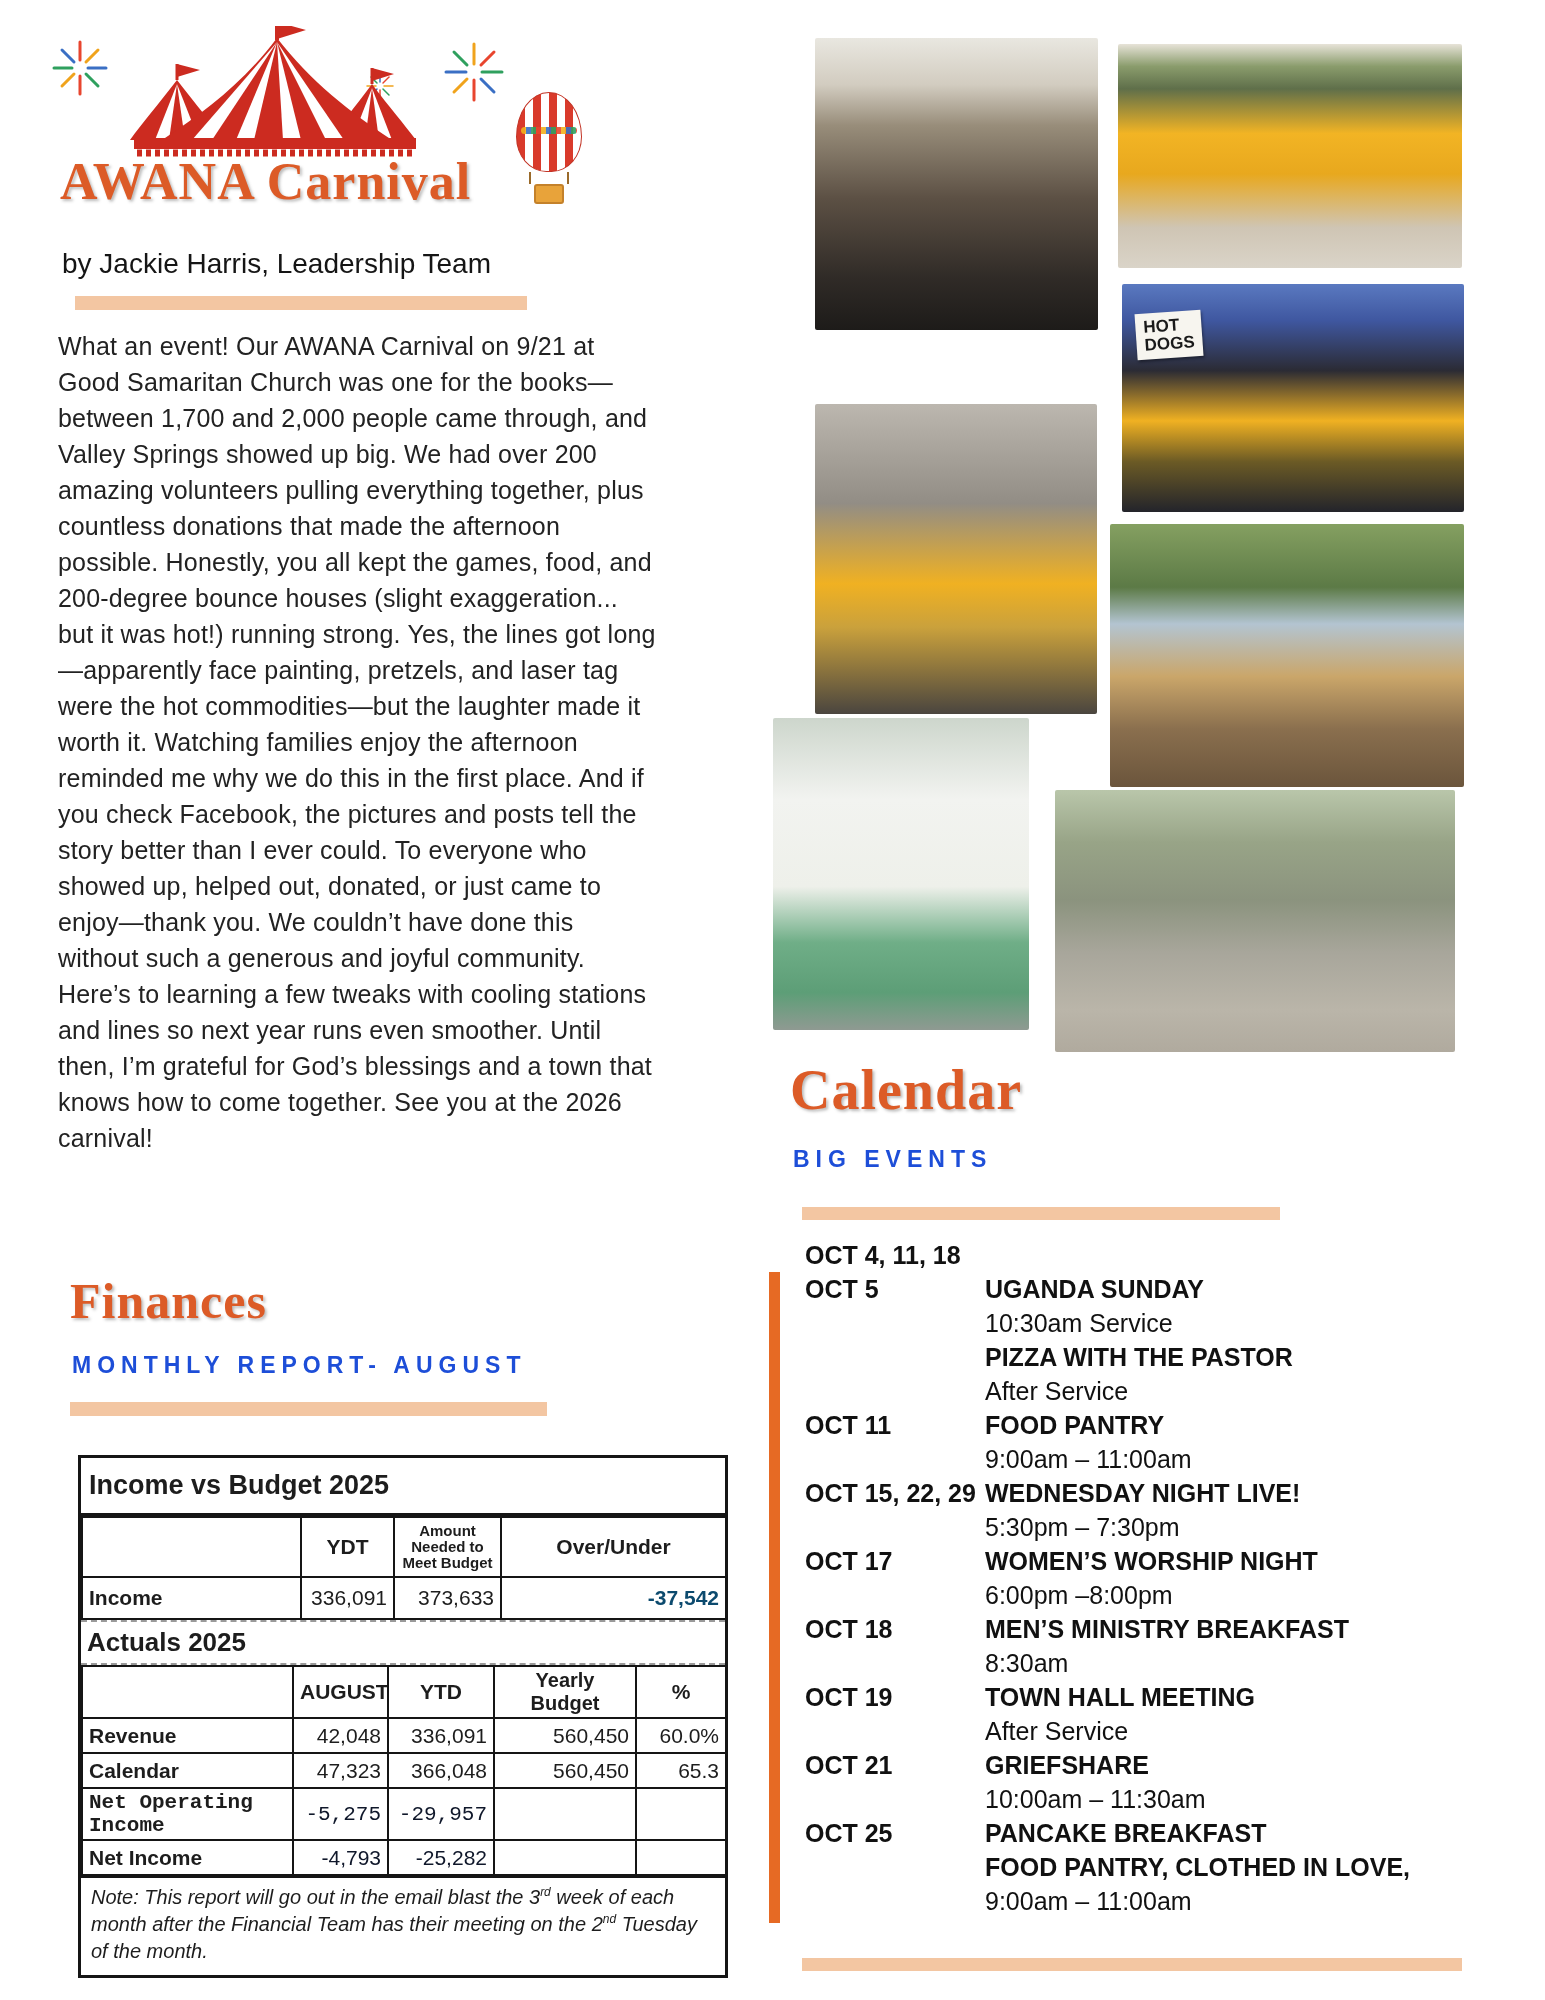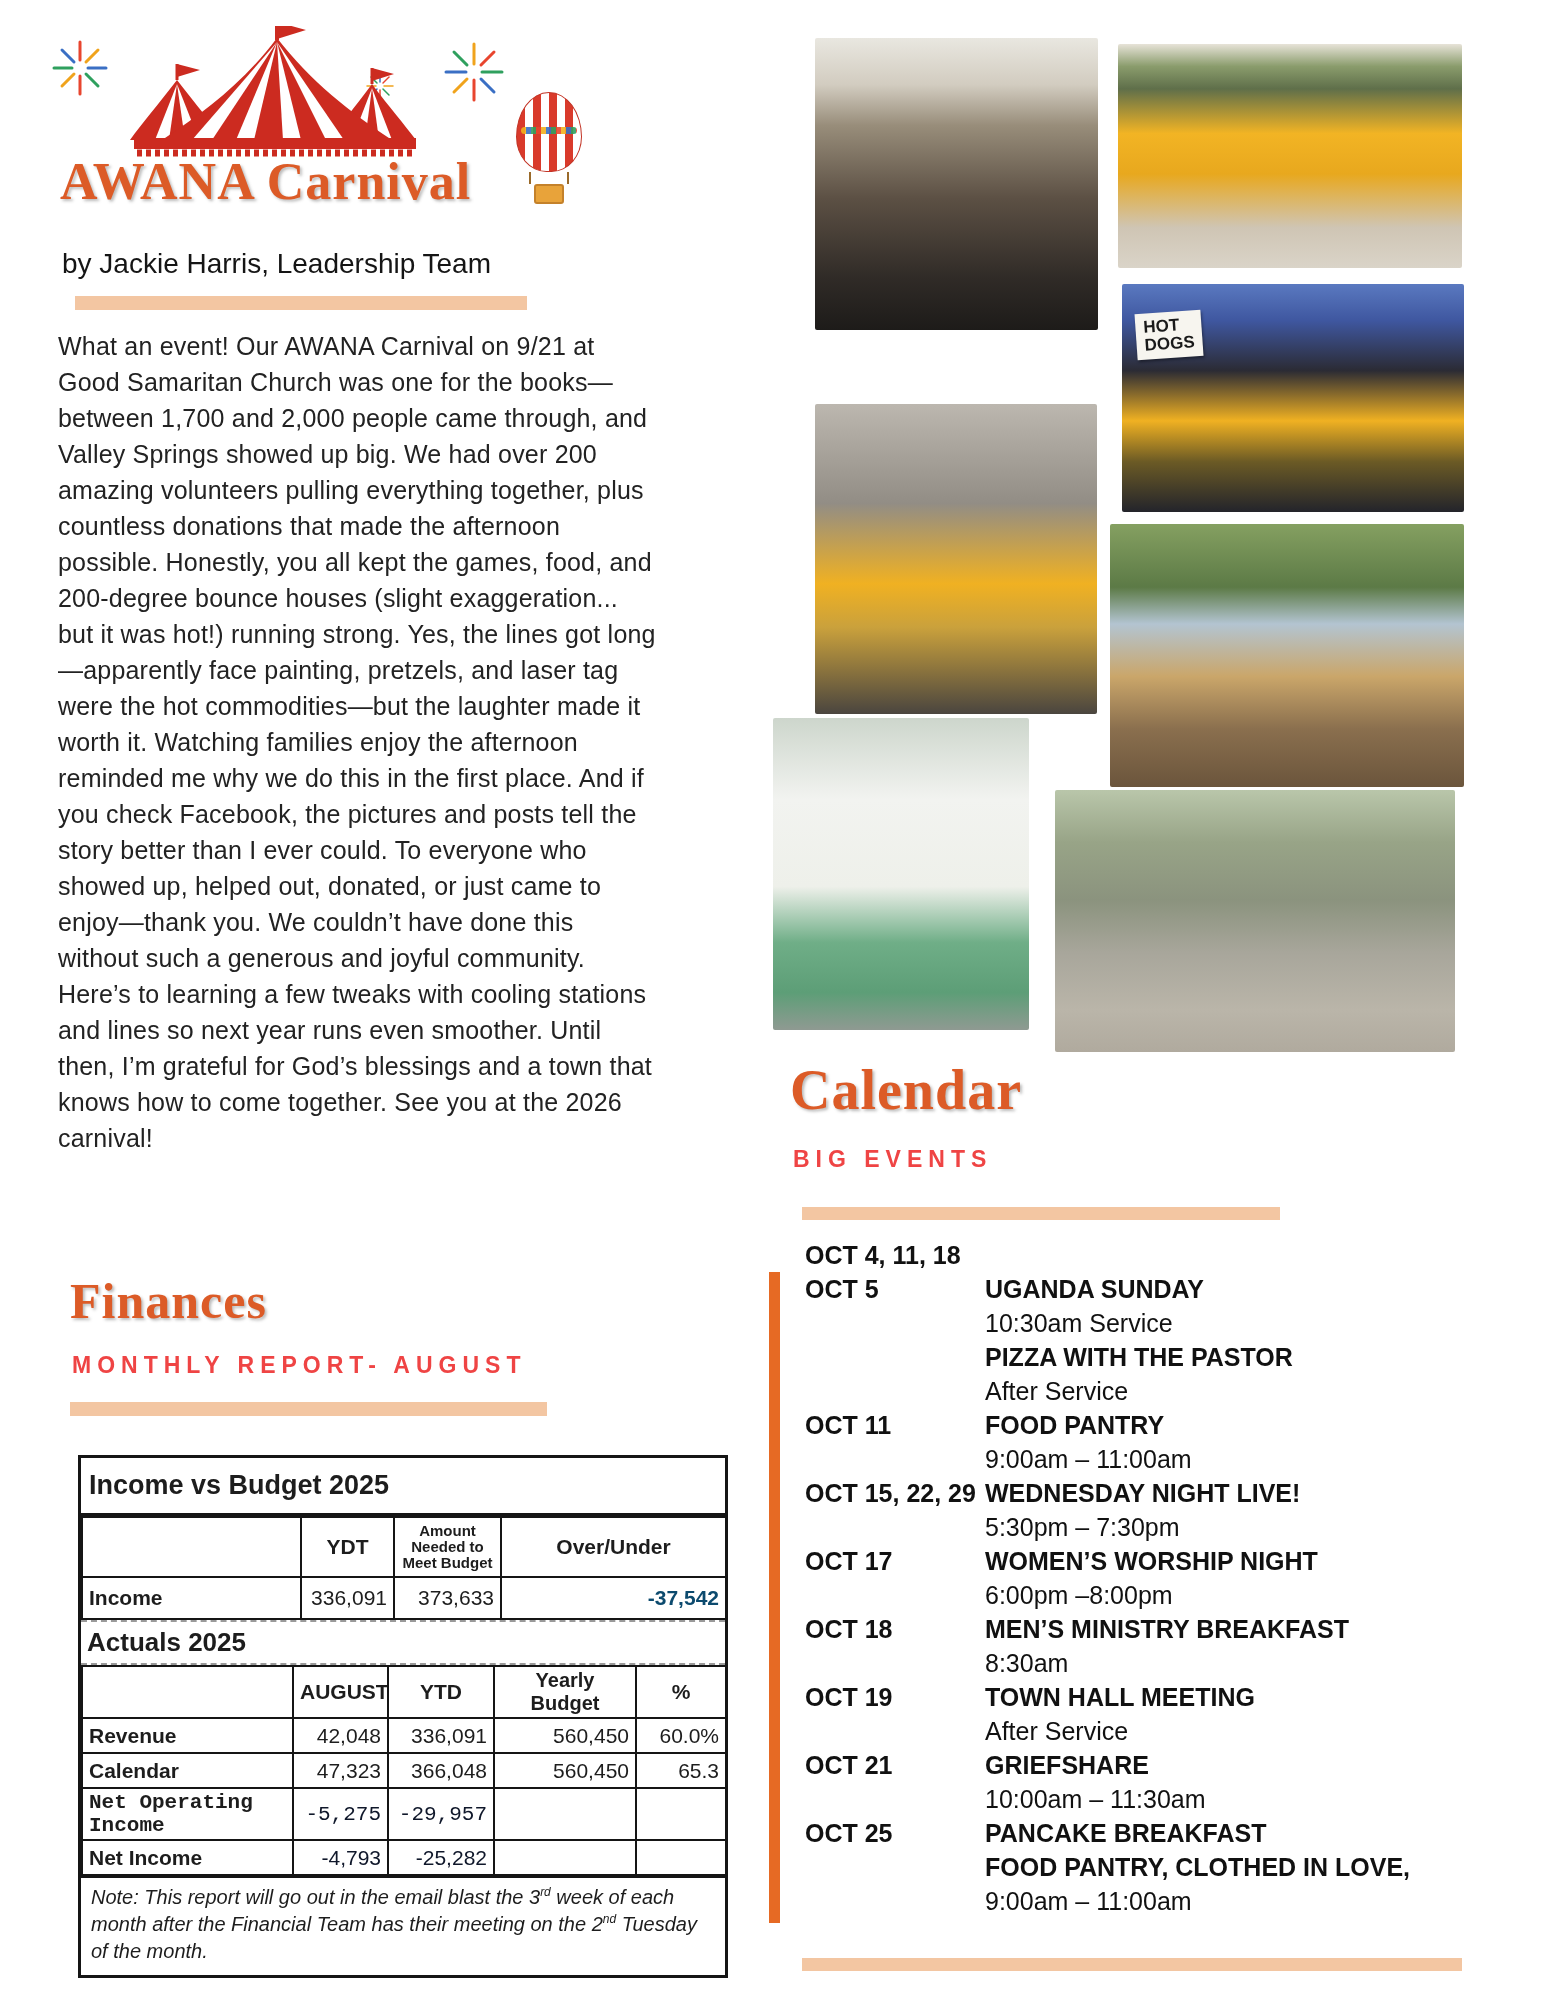--- a/index.html
+++ b/index.html
@@ -3,21 +3,21 @@
 <meta charset="utf-8">
 <style>
   html,body{margin:0;padding:0;background:#ffffff;}
   .page{position:relative;width:1545px;height:2000px;background:#ffffff;overflow:hidden;
         font-family:"Liberation Sans",sans-serif;color:#1d1d1d;padding-left:12px;}
   .abs{position:absolute;}
 
   
   .big-head{font-family:"Liberation Serif",serif;font-weight:bold;color:#dc5b27;
             text-shadow:2px 2px 3px rgba(60,60,60,.35);letter-spacing:1px;}
-  .sub-head{color:#ef4444;font-weight:bold;letter-spacing:6px;font-size:23px;}
+  .sub-head{color:#1d4ed8;font-weight:bold;letter-spacing:6px;font-size:23px;}
   .peach-bar{background:#f3c6a2;}
 
   .byline{font-size:28px;color:#151515;}
   .article{font-size:25px;line-height:36px;letter-spacing:.2px;color:#222;width:600px;}
 
   
   .photo{position:absolute;border-radius:2px;}
   .sign{position:absolute;left:14px;top:28px;background:#f7f5ef;color:#1a1a1a;
         font-weight:bold;font-size:17px;line-height:1.05;padding:5px 8px;transform:rotate(-4deg);
         box-shadow:1px 2px 3px rgba(0,0,0,.4);white-space:pre-line;}

